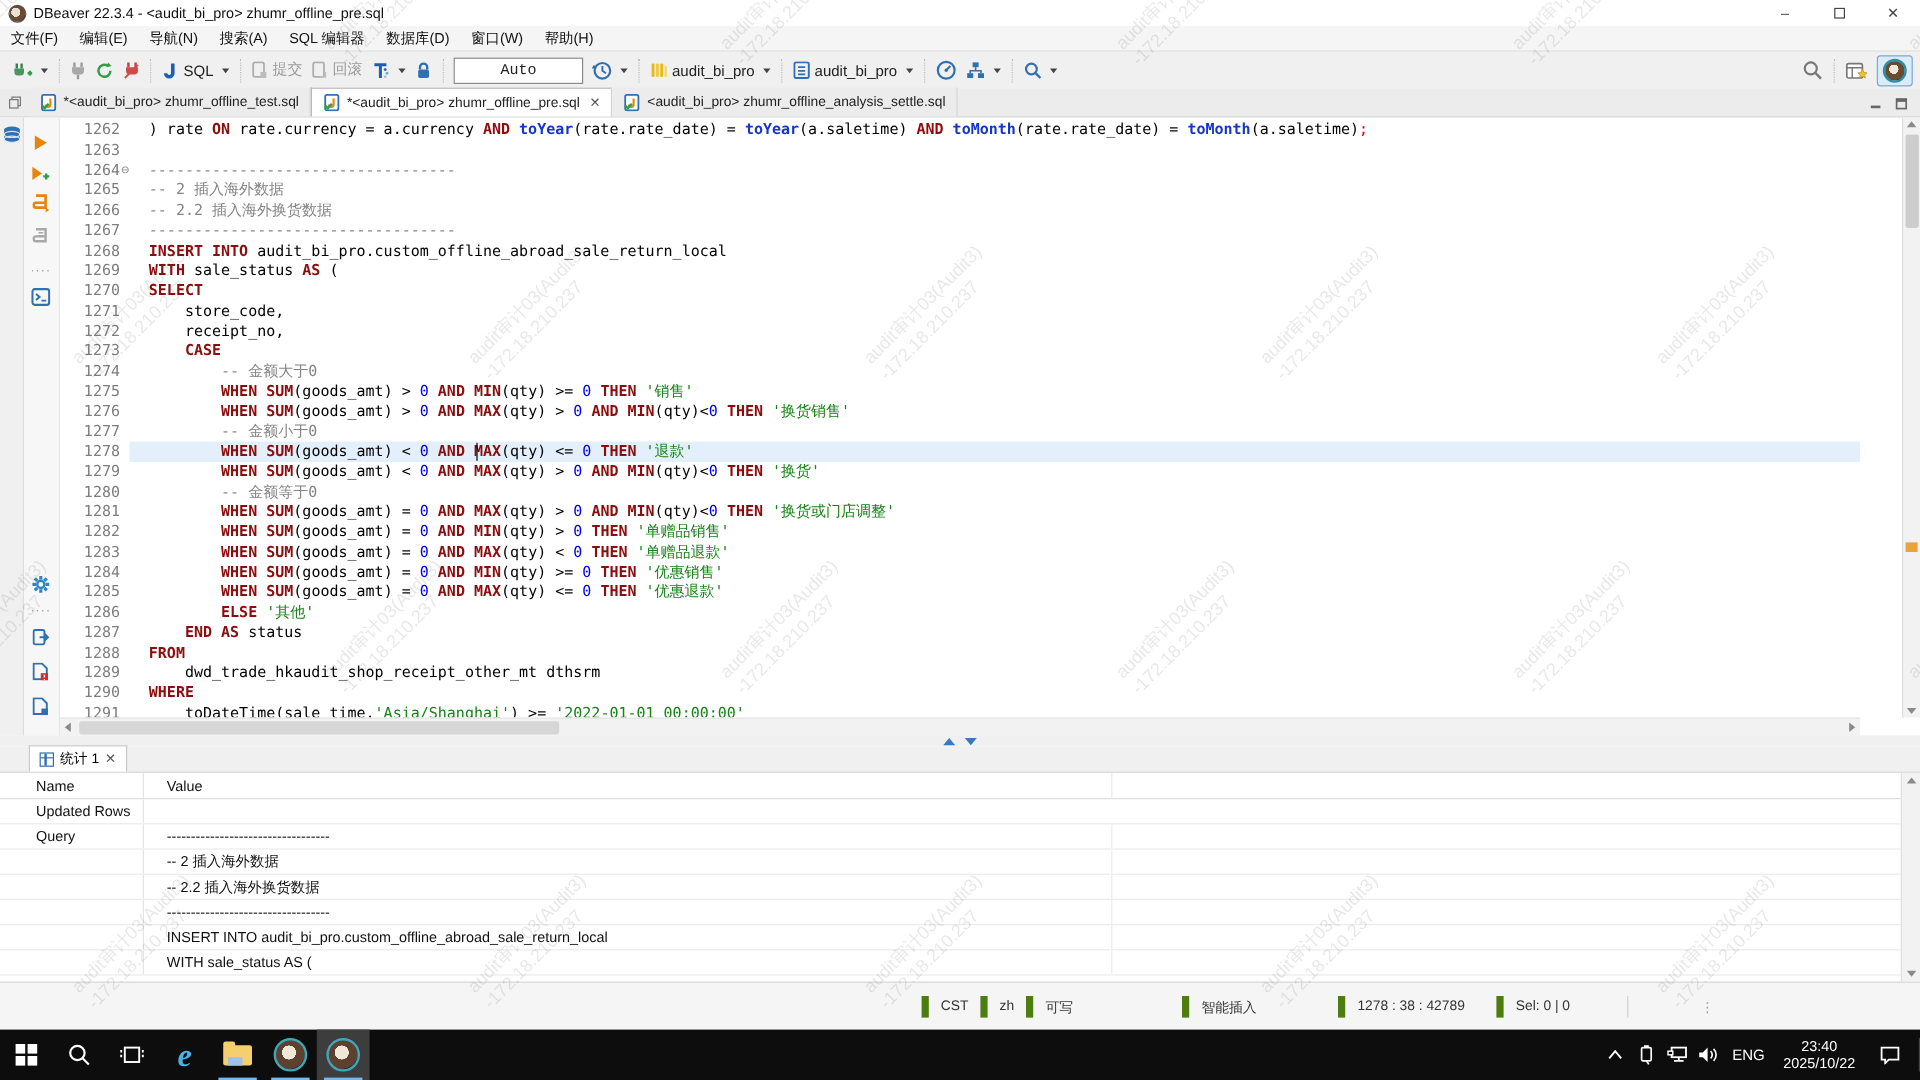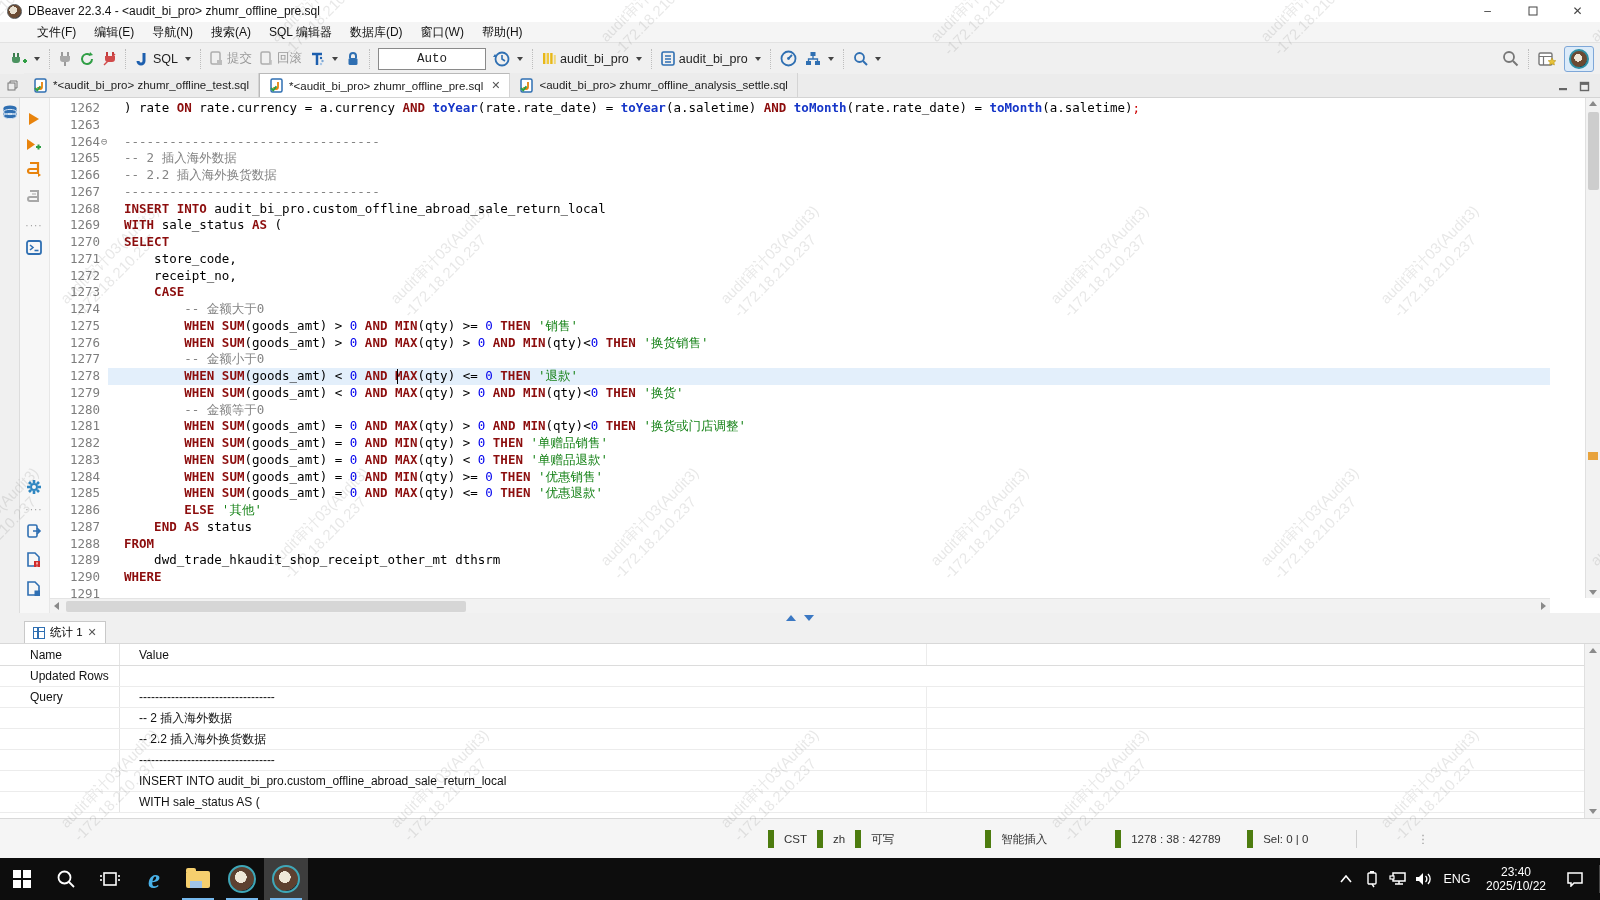--- a/index.html
+++ b/index.html
@@ -11,21 +11,21 @@
   .titlebar { position:absolute; left:0; top:0; width:1600px; height:22px; background:#ffffff;
               display:flex; align-items:center; font-size:12px; color:#111; }
   .app-ico { width:15px; height:15px; border-radius:50%; margin:0 6px 0 7px;
              background:radial-gradient(circle at 40% 40%, #e8e0d0 0 34%, #6b4a32 35% 72%, #2b2b2b 73%);
              border:1px solid #555; }
   .wincaps { margin-left:auto; display:flex; height:22px; }
   .wincap { width:45px; height:22px; display:flex; align-items:center; justify-content:center;
             color:#444; font-size:12px; }
   
   .menubar { position:absolute; left:0; top:22px; width:1600px; height:20px; background:#f5f5f5;
-             display:flex; align-items:center; font-size:12px; color:#111;padding-left:28px; }
+             display:flex; align-items:center; font-size:12px; color:#111; }
   .menu-item { padding:2px 9px; }
   
   .toolbar { position:absolute; left:0; top:42px; width:1600px; height:32px; background:#f0f0f0;
              border-top:1px solid #e2e2e2; display:flex; align-items:center; font-size:12.5px; color:#222; }
   .tbtn { display:flex; align-items:center; gap:4px; padding:3px 4px; border-radius:2px; }
   .tbtn.dis { color:#9a9a9a; }
   .tsep { width:0; height:20px; border-left:1px dotted #bdbdbd; margin:0 5px; }
   .dd { width:0; height:0; border-left:3.5px solid transparent; border-right:3.5px solid transparent;
         border-top:4px solid #444; margin-left:3px; }
   .combo { width:108px; height:22px; background:#fff; border:1px solid #8a8a8a; display:flex;
@@ -461,21 +461,21 @@
           <div class="cline"><span class="ln">1281</span><span class="code"><span class="tok-p">        </span><span class="tok-k">WHEN</span><span class="tok-p"> </span><span class="tok-k">SUM</span><span class="tok-p">(goods_amt) = </span><span class="tok-n">0</span><span class="tok-p"> </span><span class="tok-k">AND</span><span class="tok-p"> </span><span class="tok-k">MAX</span><span class="tok-p">(qty) &gt; </span><span class="tok-n">0</span><span class="tok-p"> </span><span class="tok-k">AND</span><span class="tok-p"> </span><span class="tok-k">MIN</span><span class="tok-p">(qty)&lt;</span><span class="tok-n">0</span><span class="tok-p"> </span><span class="tok-k">THEN</span><span class="tok-p"> </span><span class="tok-s">'换货或门店调整'</span></span></div>
           <div class="cline"><span class="ln">1282</span><span class="code"><span class="tok-p">        </span><span class="tok-k">WHEN</span><span class="tok-p"> </span><span class="tok-k">SUM</span><span class="tok-p">(goods_amt) = </span><span class="tok-n">0</span><span class="tok-p"> </span><span class="tok-k">AND</span><span class="tok-p"> </span><span class="tok-k">MIN</span><span class="tok-p">(qty) &gt; </span><span class="tok-n">0</span><span class="tok-p"> </span><span class="tok-k">THEN</span><span class="tok-p"> </span><span class="tok-s">'单赠品销售'</span></span></div>
           <div class="cline"><span class="ln">1283</span><span class="code"><span class="tok-p">        </span><span class="tok-k">WHEN</span><span class="tok-p"> </span><span class="tok-k">SUM</span><span class="tok-p">(goods_amt) = </span><span class="tok-n">0</span><span class="tok-p"> </span><span class="tok-k">AND</span><span class="tok-p"> </span><span class="tok-k">MAX</span><span class="tok-p">(qty) &lt; </span><span class="tok-n">0</span><span class="tok-p"> </span><span class="tok-k">THEN</span><span class="tok-p"> </span><span class="tok-s">'单赠品退款'</span></span></div>
           <div class="cline"><span class="ln">1284</span><span class="code"><span class="tok-p">        </span><span class="tok-k">WHEN</span><span class="tok-p"> </span><span class="tok-k">SUM</span><span class="tok-p">(goods_amt) = </span><span class="tok-n">0</span><span class="tok-p"> </span><span class="tok-k">AND</span><span class="tok-p"> </span><span class="tok-k">MIN</span><span class="tok-p">(qty) &gt;= </span><span class="tok-n">0</span><span class="tok-p"> </span><span class="tok-k">THEN</span><span class="tok-p"> </span><span class="tok-s">'优惠销售'</span></span></div>
           <div class="cline"><span class="ln">1285</span><span class="code"><span class="tok-p">        </span><span class="tok-k">WHEN</span><span class="tok-p"> </span><span class="tok-k">SUM</span><span class="tok-p">(goods_amt) = </span><span class="tok-n">0</span><span class="tok-p"> </span><span class="tok-k">AND</span><span class="tok-p"> </span><span class="tok-k">MAX</span><span class="tok-p">(qty) &lt;= </span><span class="tok-n">0</span><span class="tok-p"> </span><span class="tok-k">THEN</span><span class="tok-p"> </span><span class="tok-s">'优惠退款'</span></span></div>
           <div class="cline"><span class="ln">1286</span><span class="code"><span class="tok-p">        </span><span class="tok-k">ELSE</span><span class="tok-p"> </span><span class="tok-s">'其他'</span></span></div>
           <div class="cline"><span class="ln">1287</span><span class="code"><span class="tok-p">    </span><span class="tok-k">END</span><span class="tok-p"> </span><span class="tok-k">AS</span><span class="tok-p"> status</span></span></div>
           <div class="cline"><span class="ln">1288</span><span class="code"><span class="tok-k">FROM</span></span></div>
           <div class="cline"><span class="ln">1289</span><span class="code"><span class="tok-p">    dwd_trade_hkaudit_shop_receipt_other_mt dthsrm</span></span></div>
           <div class="cline"><span class="ln">1290</span><span class="code"><span class="tok-k">WHERE</span></span></div>
-          <div class="cline"><span class="ln">1291</span></div>
+          <div class="cline"><span class="ln">1291</span><span class="code"><span class="tok-p">    toDateTime(sale_time,</span><span class="tok-s">'Asia/Shanghai'</span><span class="tok-p">) &gt;= </span><span class="tok-s">'2022-01-01 00:00:00'</span></span></div>
         </div>
     </div>
 
     <div class="vscroll">
       <span class="arrow-up" style="left:3px; top:3px;"></span>
       <div class="vthumb" style="top:14px; height:78px;"></div>
       <span class="arrow-dn" style="left:3px; bottom:3px;"></span>
     </div>
     <div class="ann-orange"></div>
     <div class="hscroll">

